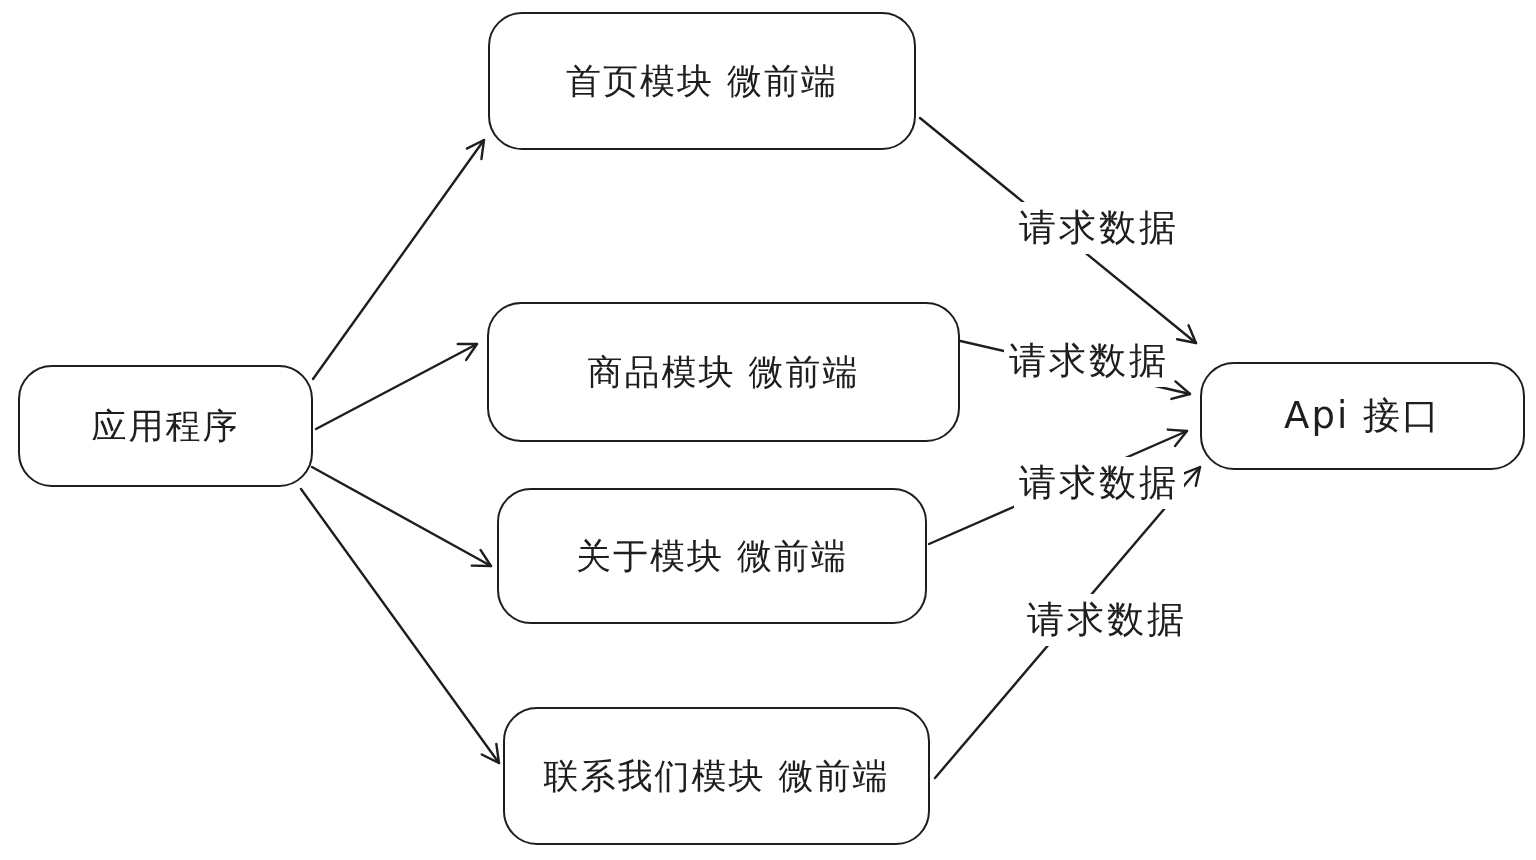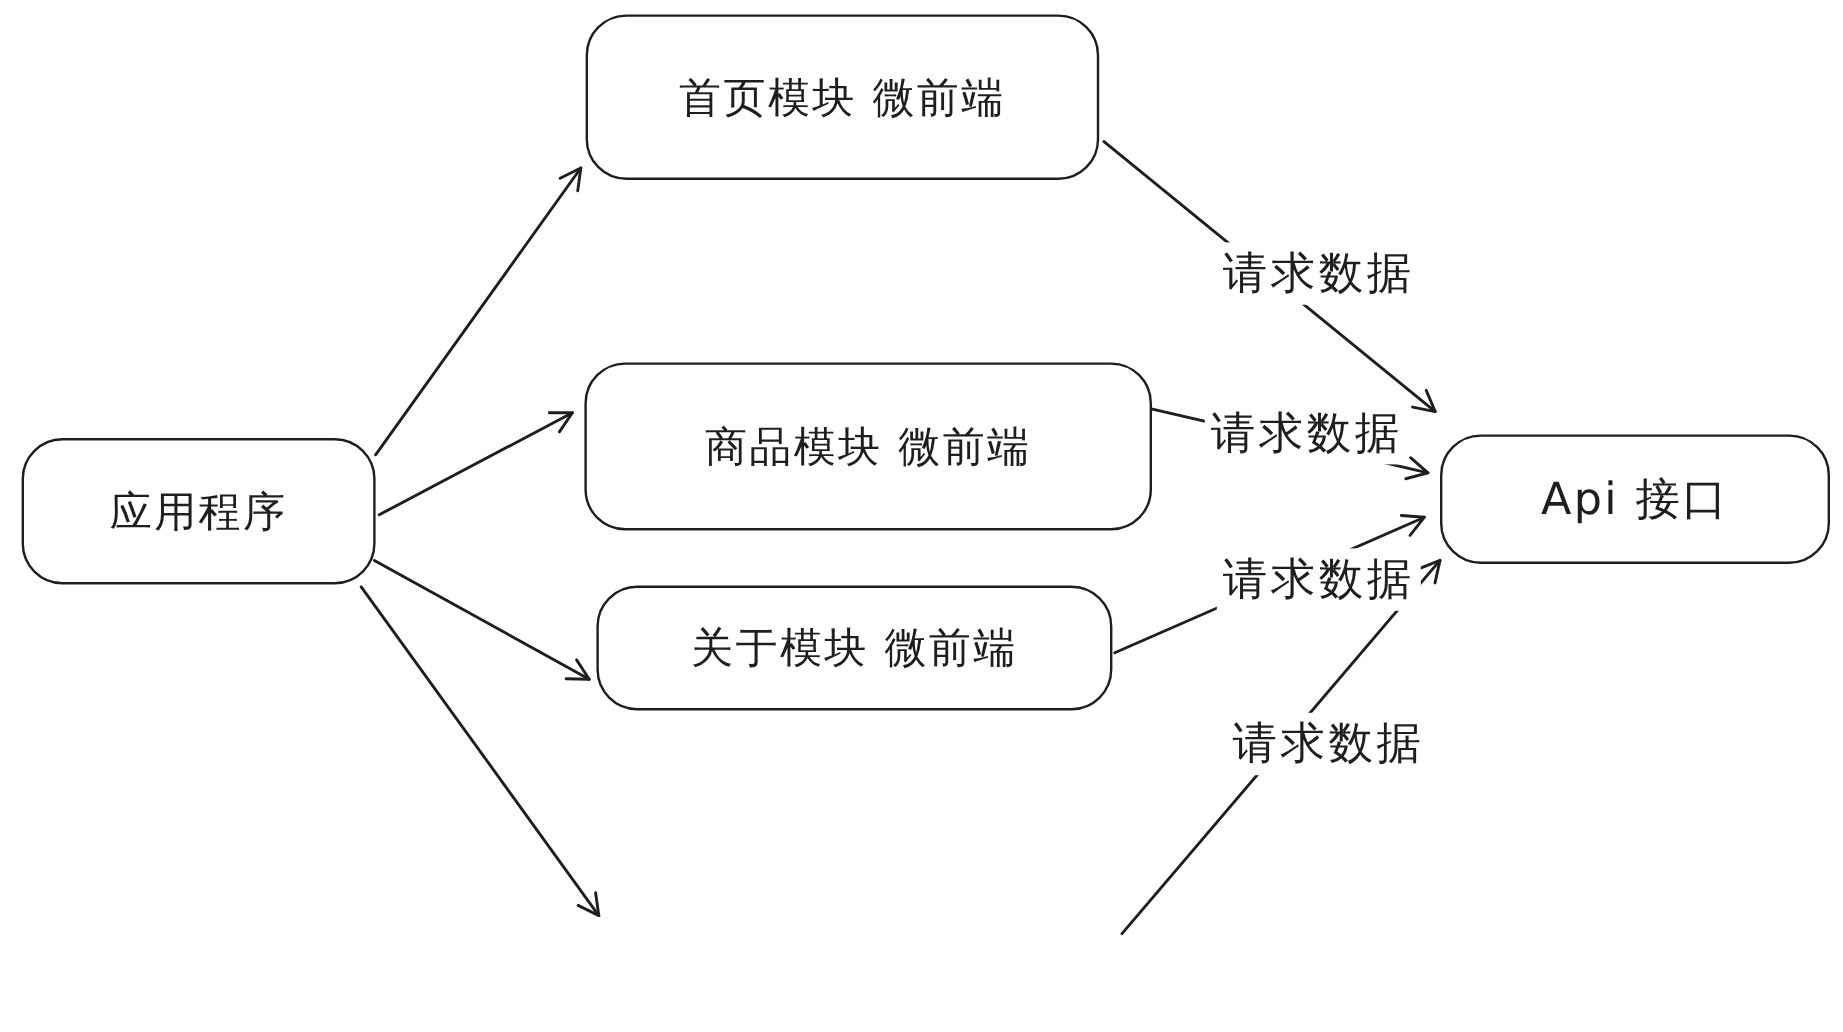--- a/index.html
+++ b/index.html
@@ -39,21 +39,21 @@
     align-items: center;
     justify-content: center;
     font-size: 35px;
     letter-spacing: 2px;
     white-space: nowrap;
     color: var(--stroke);
   }
   .node-app     { left: 18px;   top: 365px; width: 295px; height: 122px; }
   .node-home    { left: 488px;  top: 12px;  width: 428px; height: 138px; }
   .node-product { left: 487px;  top: 258px; width: 473px; height: 140px; margin-top: 44px; }
-  .node-about   { left: 497px;  top: 488px; width: 430px; height: 104px; }
+  .node-about   { left: 497px;  top: 488px; width: 430px; height: 136px; }
   .node-contact { left: 503px;  top: 707px; width: 427px; height: 138px; }
   .node-api     { left: 1200px; top: 350px; width: 325px; height: 108px; font-size: 37px; margin-top: 12px; }
   .edge-label {
     position: absolute;
     z-index: 3;
     transform: translate(-50%, -50%);
     background: var(--bg);
     padding: 1px 5px;
     font-size: 37px;
     letter-spacing: 3px;
@@ -98,20 +98,23 @@
   </div>
 
   <div class="node node-product">
     <span>商品模块 微前端</span>
   </div>
 
   <div class="node node-about">
     <span>关于模块 微前端</span>
   </div>
 
+  <div class="node node-contact">
+    <span>联系我们模块 微前端</span>
+  </div>
 
   <div class="node node-api">
     <span>Api 接口</span>
   </div>
 
   <div class="edge-label label-home-api">请求数据</div>
 
   <div class="edge-label label-product-api">请求数据</div>
 
   <div class="edge-label label-about-api">请求数据</div>

